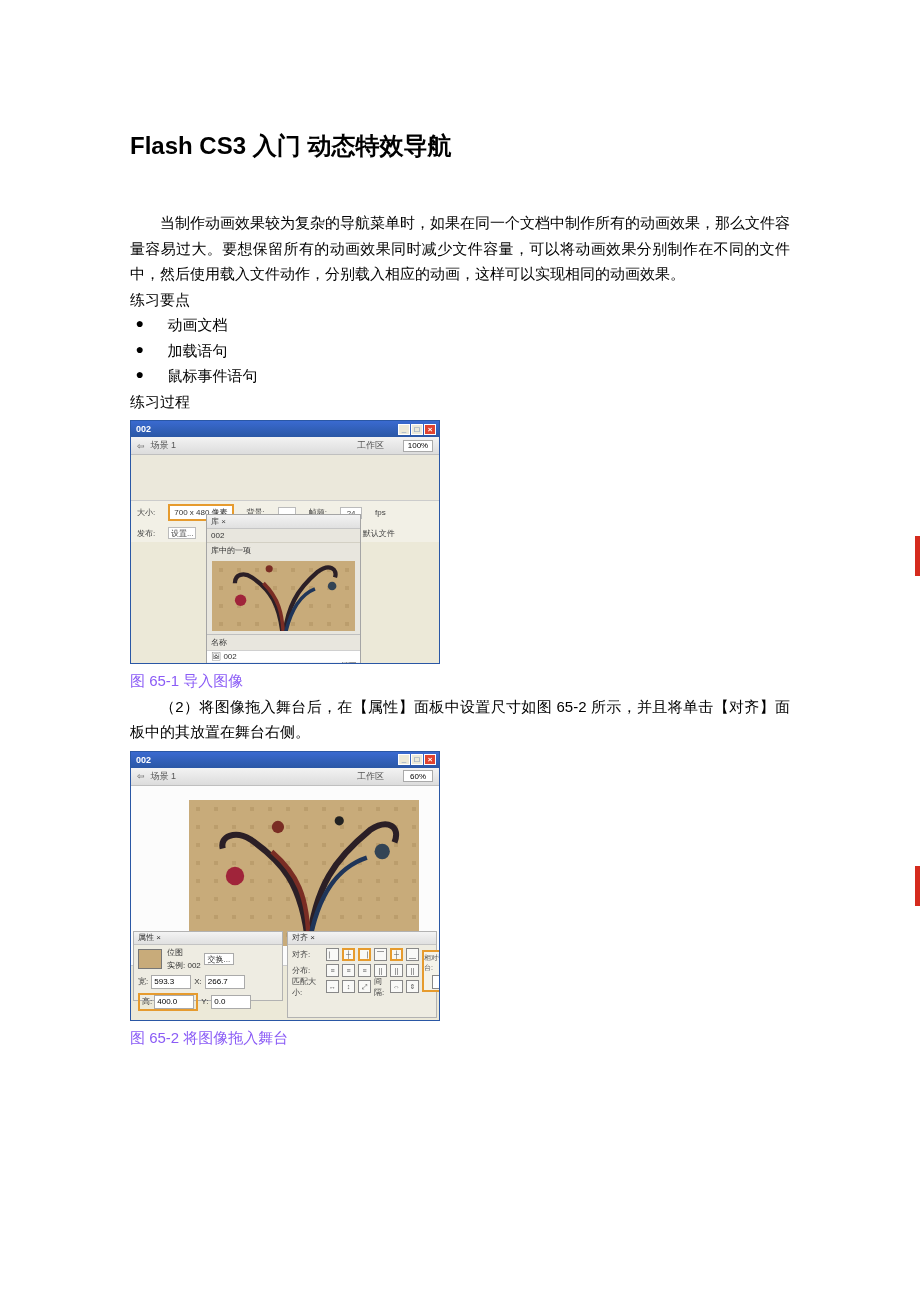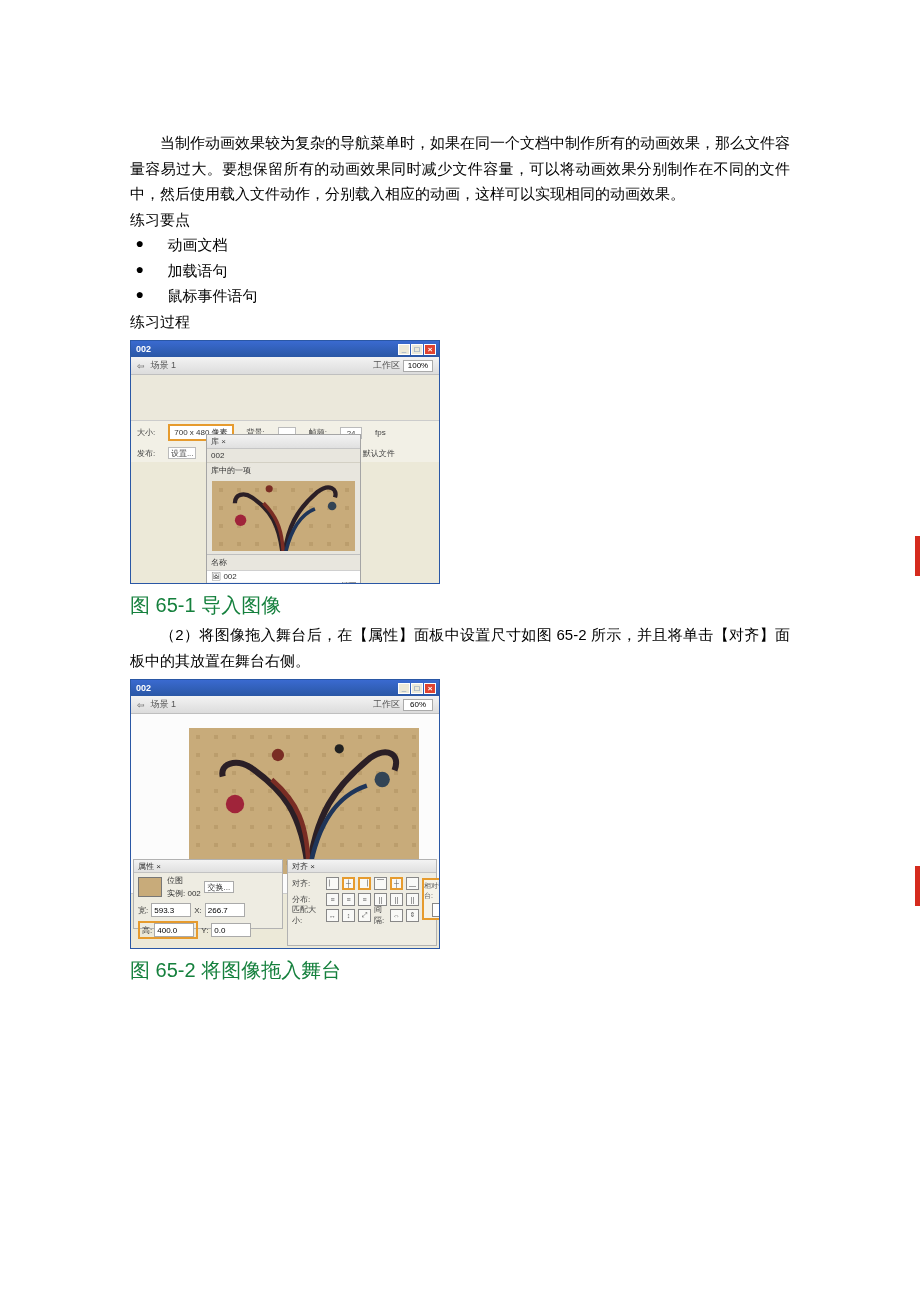--- a/index.html
+++ b/index.html
@@ -39,23 +39,23 @@
     padding-left: 2.5em;
     position: relative;
   }
   .bullet-list li::before {
     content: "●";
     position: absolute;
     left: 0.4em;
     font-size: 14px;
   }
   .caption {
-    font-size: 20px;
+    font-size: 15px;
     line-height: 1.7;
-    color: #15803d;
+    color: #8b5cf6;
     margin-top: 4px;
   }
   
   .red-mark {
     position: absolute;
     right: 0;
     width: 5px;
     background: #d52b1e;
   }
   .red-mark.m1 { top: 536px; height: 40px; }
@@ -103,21 +103,21 @@
     align-items: center;
     padding: 0 6px;
     gap: 6px;
     border-bottom: 1px solid #bfbfbf;
     color: #555;
   }
   .shot .toolbar .zoom {
     margin-left: auto;
     display: flex;
     align-items: center;
-    gap: 3px;
+    gap: 19px;
   }
   .shot .toolbar .zoom input {
     width: 30px; height: 12px;
     border: 1px solid #aaa;
     font-size: 8px;
     text-align: center;
     background: #fff;
   }
 
   
@@ -346,20 +346,21 @@
   [data-bind] { }
 </style>
 </head>
 <body>
 
 <div class="red-mark m1"></div>
 <div class="red-mark m2"></div>
 
 <div class="page">
 
+  <h1 class="title" data-bind="title">Flash CS3 入门   动态特效导航</h1>
 
   <p class="para indent" data-bind="intro">当制作动画效果较为复杂的导航菜单时，如果在同一个文档中制作所有的动画效果，那么文件容量容易过大。要想保留所有的动画效果同时减少文件容量，可以将动画效果分别制作在不同的文件中，然后使用载入文件动作，分别载入相应的动画，这样可以实现相同的动画效果。</p>
 
   <p class="para" data-bind="kp_label">练习要点</p>
   <ul class="bullet-list">
     <li data-bind="kp_items.0">动画文档</li>
     <li data-bind="kp_items.1">加载语句</li>
     <li data-bind="kp_items.2">鼠标事件语句</li>
   </ul>
 

